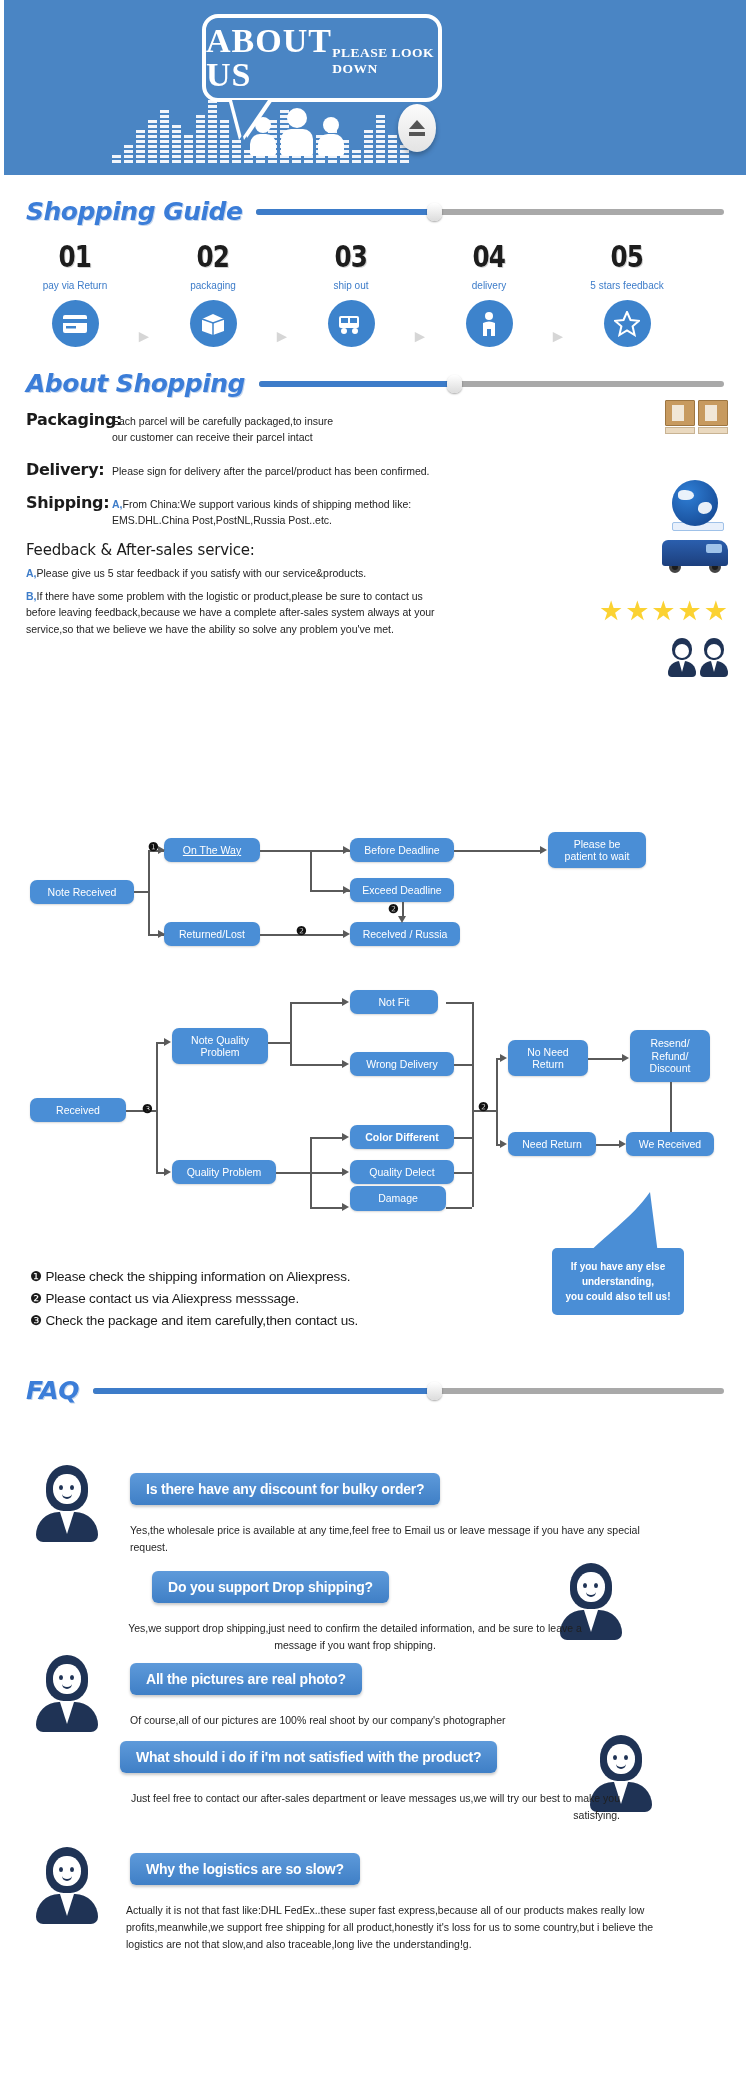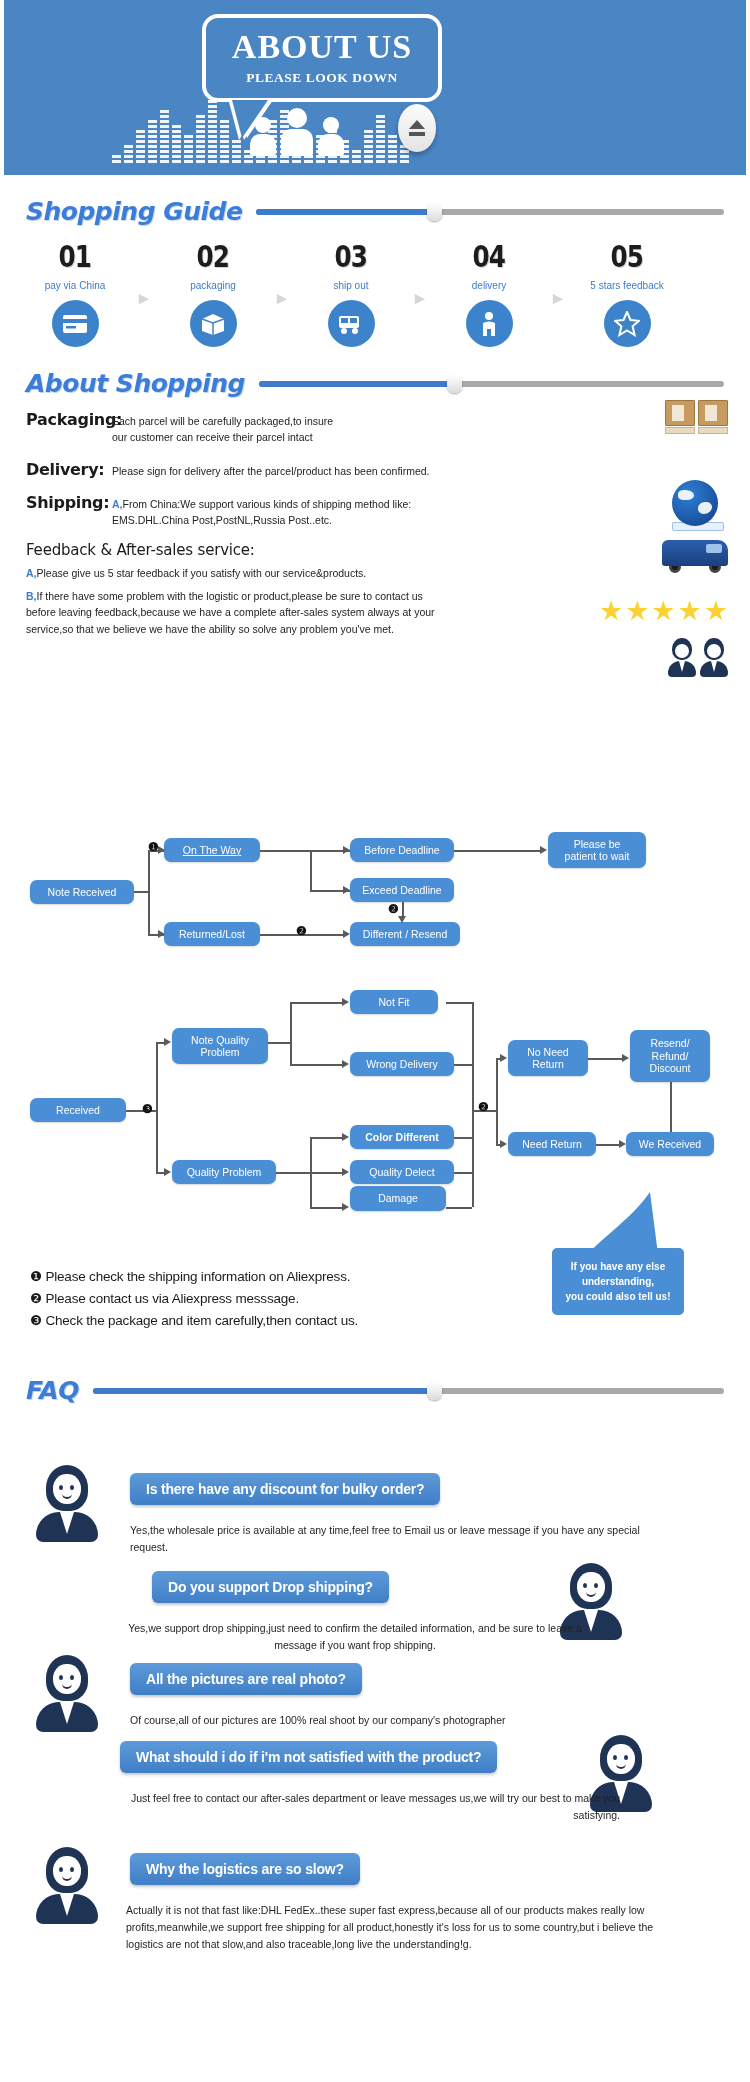--- a/index.html
+++ b/index.html
@@ -18,21 +18,21 @@
     background: #4a85c4;
     margin: 0 4px;
     overflow: hidden;
   }
   .speech-bubble {
     position: absolute;
     left: 198px; top: 14px;
     width: 240px; height: 88px;
     border: 4px solid #ffffff;
     border-radius: 16px;
-    display: flex; flex-direction: column;
+    display: flex; flex-direction: row;
     align-items: center; justify-content: center;
   }
   .speech-tail {
     position: absolute;
     left: 228px; top: 100px;
     width: 0; height: 0;
     border-left: 10px solid transparent;
     border-right: 26px solid transparent;
     border-top: 38px solid #4a85c4;
     filter: drop-shadow(-3px 2px 0 #fff) drop-shadow(5px 0px 0 #fff);
@@ -82,21 +82,21 @@
   .slider { position: relative; flex: 1; height: 18px; margin-left: 14px; }
   .slider .track { position: absolute; top: 6px; left: 0; right: 0; height: 6px; border-radius: 3px; background: #a9a9a9; }
   .slider .fill { position: absolute; top: 6px; left: 0; height: 6px; border-radius: 3px; background: #3d7cc9; }
   .slider .knob {
     position: absolute; top: 0; width: 15px; height: 18px; border-radius: 7px;
     background: linear-gradient(180deg,#ffffff,#dcdcdc);
     box-shadow: 0 1px 2px rgba(0,0,0,.35);
   }
 
   
-  .steps { display: flex; align-items: center; padding: 16px 26px 0; }
+  .steps { display: flex; align-items: flex-end; padding: 16px 26px 0; }
   .step { width: 98px; text-align: center; }
   .step-num {
     font-family: "DejaVu Sans", sans-serif;
     font-size: 30px; font-weight: 700; color: #1d1d1d;
     line-height: 1; letter-spacing: -1px;
     transform: scaleX(.82); display: inline-block;
     text-shadow: 1px 1px 0 rgba(0,0,0,.18);
   }
   .step-label { font-size: 10px; color: #3d7cc9; margin-top: 8px; white-space: nowrap; }
   .step-circle {
@@ -243,21 +243,21 @@
 <div style="margin-top:22px;">
   <div class="sec-head">
     <div class="sec-title">Shopping Guide</div>
     <div class="slider">
       <div class="track"></div>
       <div class="fill" style="width:38%"></div>
       <div class="knob" style="left:calc(38% - 7px)"></div>
     </div>
   </div>
   <div class="steps" id="steps">
-      <div class="step"><div class="step-num">01</div><div class="step-label">pay via China</div><div class="step-circle">
+      <div class="step"><div class="step-num">01</div><div class="step-label">pay via Return</div><div class="step-circle">
           <svg width="26" height="20" viewBox="0 0 26 20">
             <rect x="1" y="1" width="24" height="18" rx="2" fill="#fff"></rect>
             <rect x="1" y="5" width="24" height="4" fill="#3d83cc"></rect>
             <rect x="4" y="12" width="10" height="2.5" fill="#3d83cc"></rect>
           </svg>
         </div></div>
       <div class="step-arrow">►</div>
       <div class="step"><div class="step-num">02</div><div class="step-label">packaging</div><div class="step-circle">
           <svg width="26" height="24" viewBox="0 0 26 24">
             <path d="M2 7 L13 2 L24 7 L24 19 L13 23 L2 19 Z" fill="#fff"></path>
@@ -377,21 +377,21 @@
 </div>
 
 <div class="flow" style="position:absolute; left:0; top:828px; width:750px; height:110px;">
   <div class="node" style="left:30px; top:52px; width:104px; height:24px;">Note Received</div>
   <div class="node" style="left:164px; top:10px; width:96px; height:24px;text-decoration:underline;">On The Way</div>
   <div class="node" style="left:350px; top:10px; width:104px; height:24px;border-radius:8px;">Before Deadline</div>
   <div class="node" style="left:350px; top:50px; width:104px; height:24px;">Exceed Deadline</div>
   <div class="node" style="left:548px; top:4px; width:98px; height:36px; white-space:pre-line;">Please be
 patient to wait</div>
   <div class="node" style="left:164px; top:94px; width:96px; height:24px;">Returned/Lost</div>
-  <div class="node" style="left:350px; top:94px; width:110px; height:24px;">Different / Resend</div>
+  <div class="node" style="left:350px; top:94px; width:110px; height:24px;">Recelved / Russia</div>
 
   <div class="ln v" style="left:148px; top:22px; height:84px;"></div>
   <div class="ln h" style="left:134px; top:63px; width:14px;"></div>
   <div class="ln h" style="left:148px; top:22px; width:16px;"></div>
   <div class="arrowhead r" style="left:158px; top:18px;"></div>
   <div class="ln h" style="left:148px; top:106px; width:16px;"></div>
   <div class="arrowhead r" style="left:158px; top:102px;"></div>
 
   <div class="ln h" style="left:260px; top:22px; width:50px;"></div>
   <div class="ln v" style="left:310px; top:22px; height:40px;"></div>

